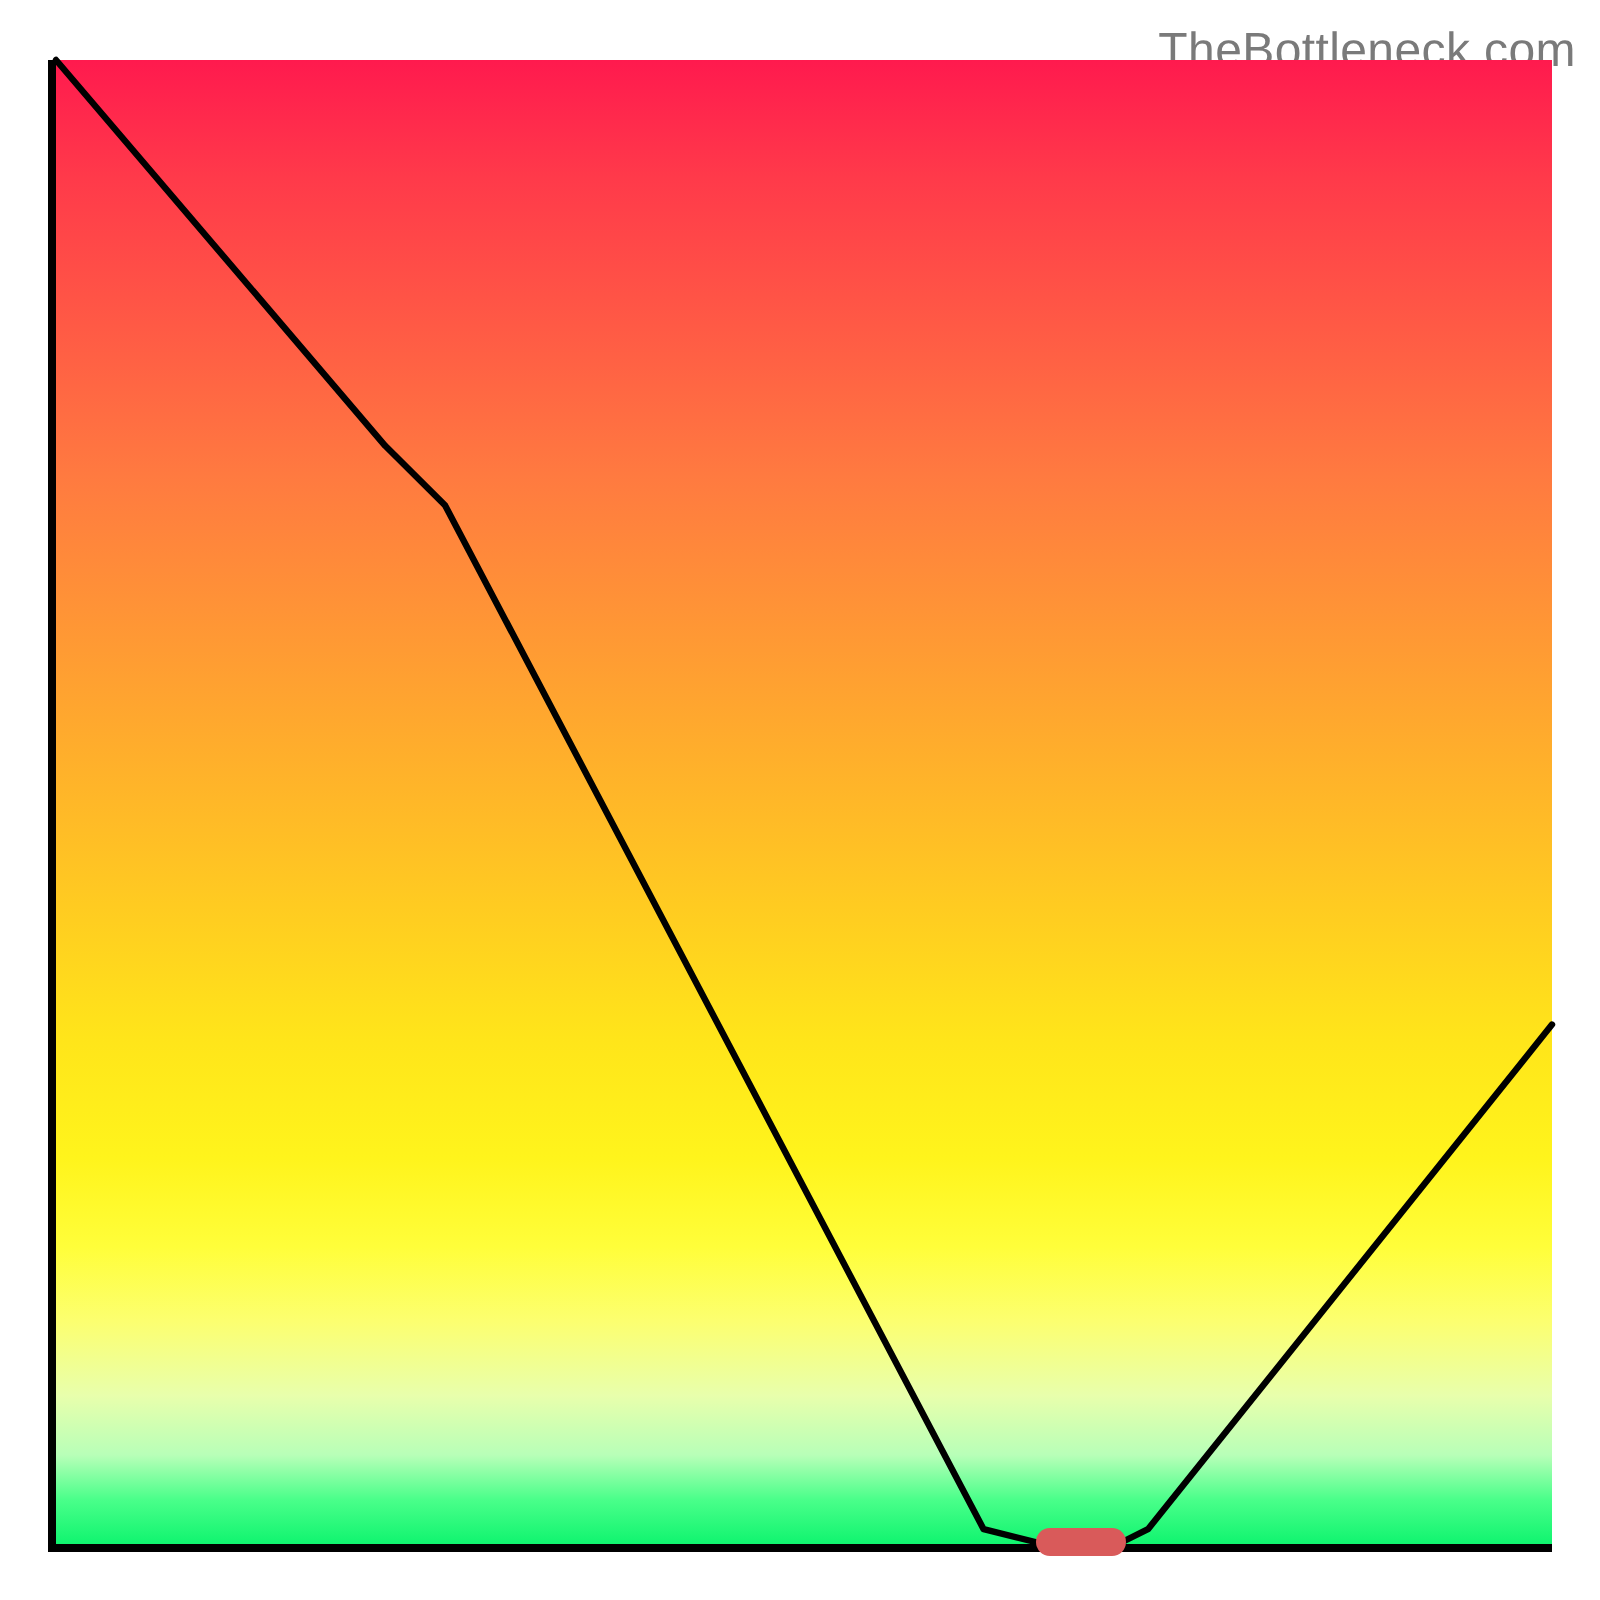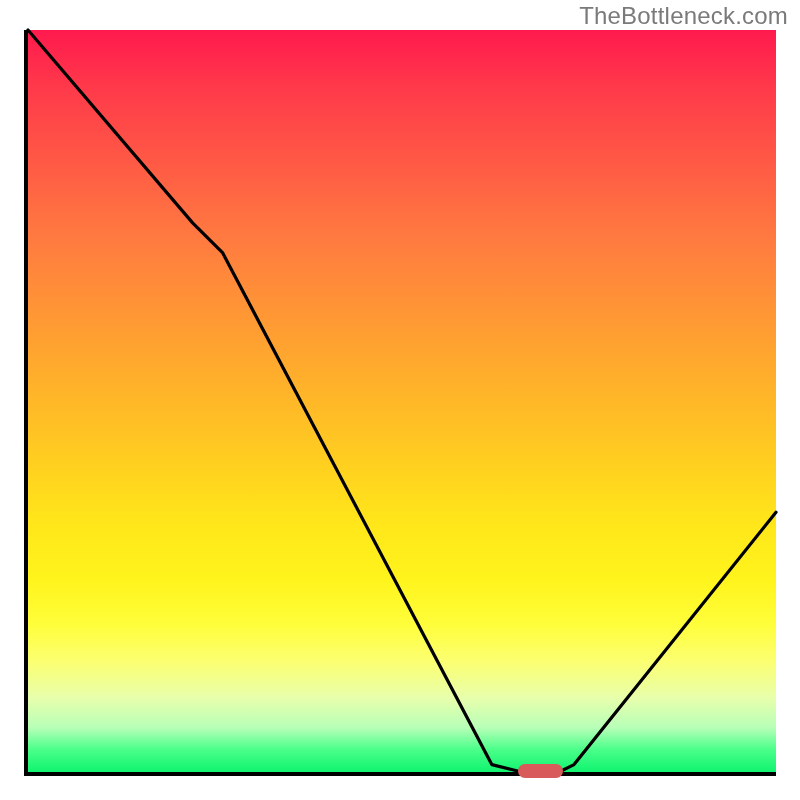--- a/index.html
+++ b/index.html
@@ -10,21 +10,21 @@
     background: #ffffff;
     font-family: Arial, Helvetica, sans-serif;
   }
   .container {
     position: relative;
     width: 800px;
     height: 800px;
   }
   .watermark {
     position: absolute;
-    top: 2px;
+    top: 12px;
     right: 12px;
     font-size: 24px;
     color: #7a7a7a;
     font-weight: 500;
     letter-spacing: 0.2px;
   }
   .plot-frame {
     position: absolute;
     left: 24px;
     top: 30px;

